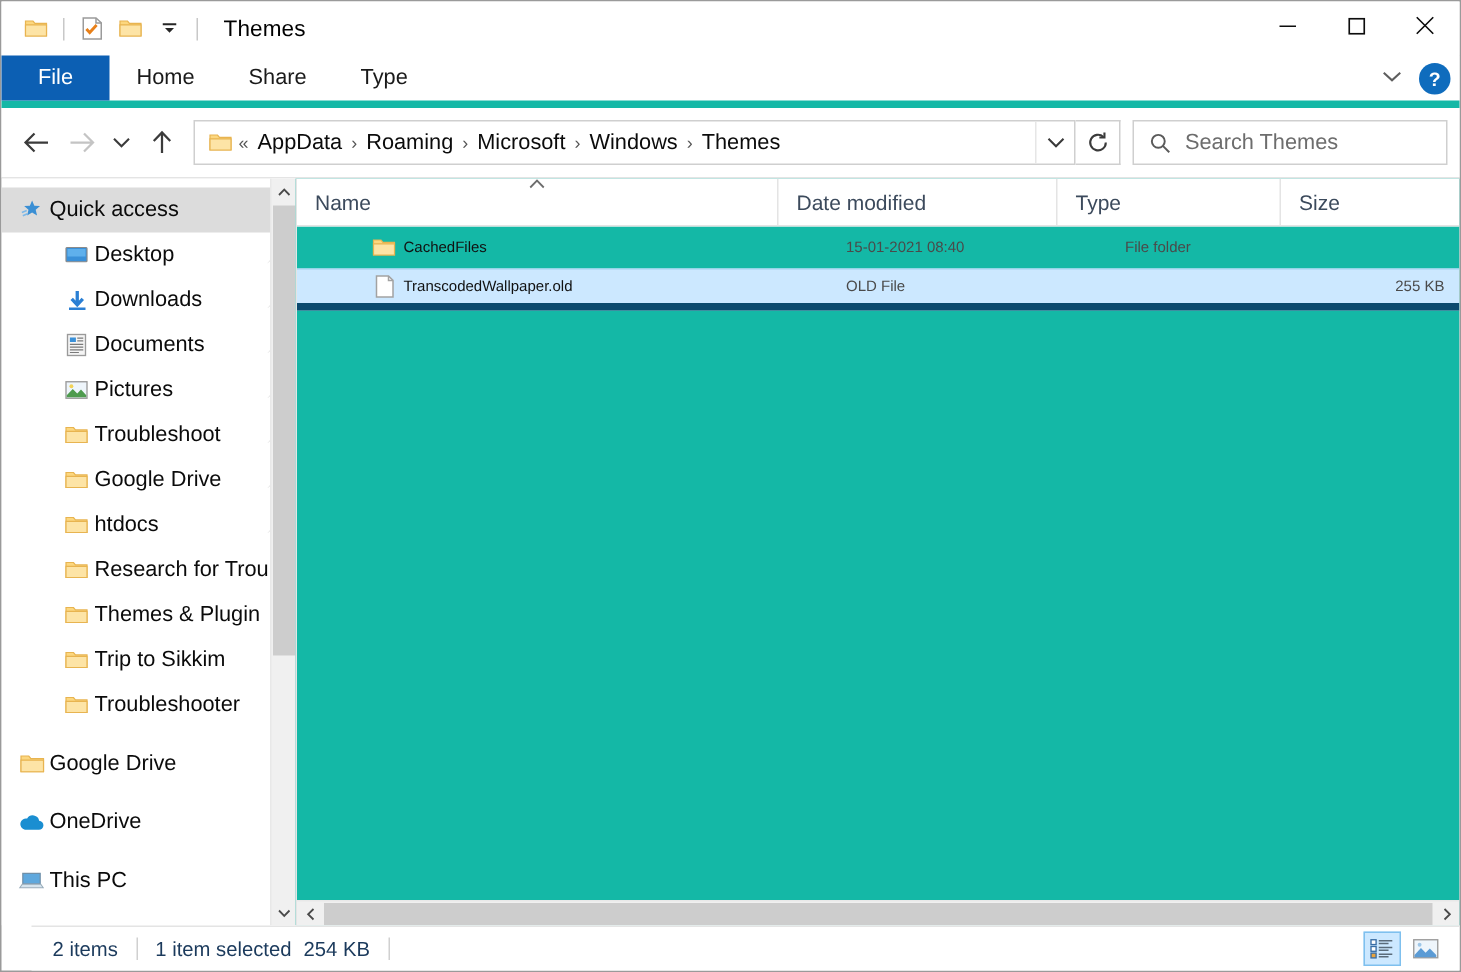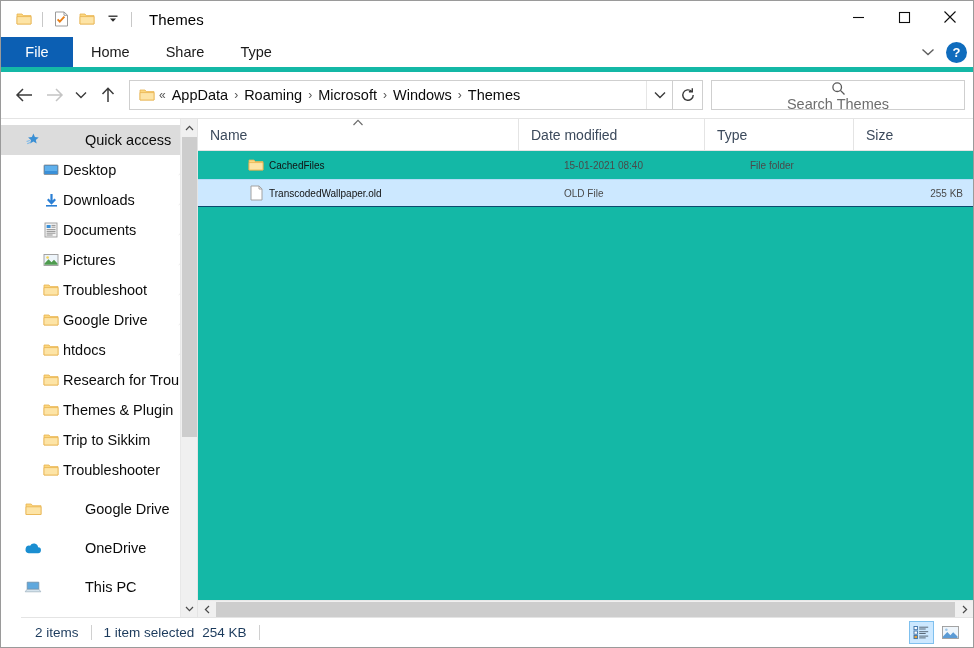--- a/index.html
+++ b/index.html
@@ -113,25 +113,24 @@
     width: 26px; height: 100%;
     display: flex; align-items: center; justify-content: center;
     border-left: 1px solid #e6e6e6;
   }
   .refresh-btn {
     width: 30px; height: 30px;
     display: flex; align-items: center; justify-content: center;
     border: 1px solid #cfcfcf; border-left: none;
   }
   #searchbox {
-    width: 254px; height: 30px;
+    width: 210px; height: 30px;
     border: 1px solid #cfcfcf; background: #ffffff;
     display: flex; align-items: center;
     margin-left: 8px;
-    flex-direction: column;
   }
   .search-icon-wrap { width: 34px; display: flex; align-items: center; justify-content: center; }
   .search-ph { font-size: 14.5px; color: #6d6d6d; }
 
   
   #body {
     flex: 1; display: flex;
     border-top: 1px solid #e4e4e4;
     overflow: hidden;
   }
@@ -155,21 +154,21 @@
   .navitem.selected { background: #dcdcdc; }
   .navitem .ni-icon {
     width: 24px; min-width: 24px;
     display: flex; align-items: center; justify-content: center;
   }
   .navitem .ni-label {
     overflow: hidden; text-overflow: clip;
     flex: 1;
   }
   .navitem .pin { width: 18px; min-width: 18px; display: flex; align-items: center; justify-content: center; }
-  .lvl0 { padding-left: 20px; gap: 40px; }
+  .lvl0 { padding-left: 8px; }
   .lvl1 { padding-left: 38px; }
 
   
   #navscroll {
     position: absolute; right: 0; top: 0; bottom: 0;
     width: 17px; background: #f0f0f0;
     border-left: 1px solid #e8e8e8;
     display: flex; flex-direction: column; align-items: center;
   }
   .sb-arrow {
@@ -217,21 +216,21 @@
 
   #rows { flex: 1; overflow: hidden; }
   .row {
     height: 28px;
     display: flex; align-items: center;
     font-size: 10px; color: #111111; padding-left: 33px;
   }
   .row.selected {
     background: #cce8ff;
     border-top: 1px solid #b5dcf8;
-    border-bottom: 1px solid #0c4a6e;
+    border-bottom: 5px solid #0c4a6e;
   }
   .cell {
     display: flex; align-items: center;
     padding-left: 12px; white-space: nowrap; overflow: hidden;
   }
   .cell.n { width: 321px; min-width: 321px; }
   .cell.d { width: 186px; min-width: 186px; color: #4a4a4a; }
   .cell.t { width: 149px; min-width: 149px; color: #4a4a4a; }
   .cell.s { flex: 1; color: #4a4a4a; justify-content: flex-end; padding-right: 10px; padding-left: 0; }
   .row-icon { width: 26px; min-width: 26px; display: flex; align-items: center; justify-content: center; }

